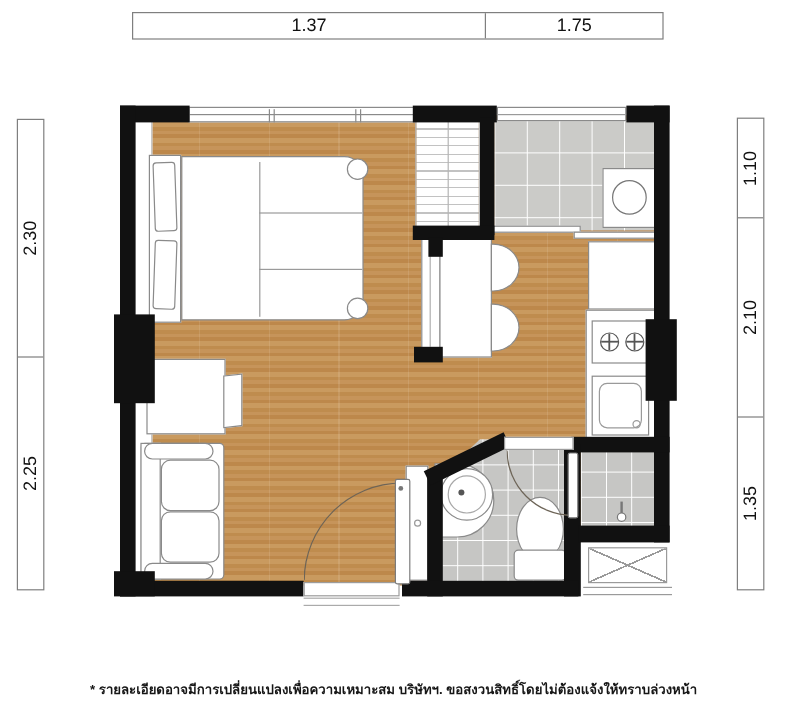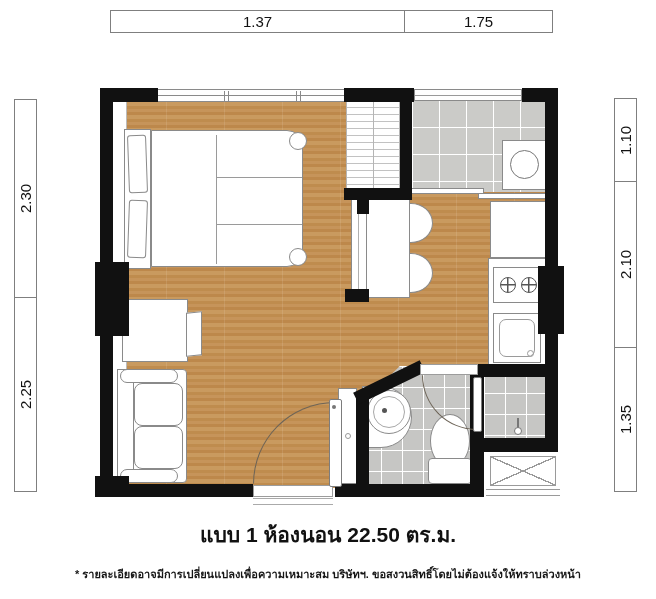--- a/index.html
+++ b/index.html
@@ -180,16 +180,15 @@
   <div class="abs w" style="left:335px;top:484px;width:147px;height:13px;"></div>
   <div class="abs w" style="left:95px;top:476px;width:34px;height:21px;"></div>
 
   <div class="abs hatch" style="left:490px;top:456px;width:66px;height:30px;"></div>
   <div class="abs rail" style="left:486px;top:489px;width:74px;height:7px;"></div>
 
   <div class="abs furn" style="left:338px;top:388px;width:19px;height:96px;">
     <div class="abs circle" style="left:6px;top:44px;width:6px;height:6px;border:1px solid #999;"></div>
   </div>
 
-  <div class="title" style="top:518px;">แบบ 1 ห้องนอน 22.50 ตร.ม.</div>
   <div class="disclaimer" style="top:565px;">* รายละเอียดอาจมีการเปลี่ยนแปลงเพื่อความเหมาะสม บริษัทฯ. ขอสงวนสิทธิ์โดยไม่ต้องแจ้งให้ทราบล่วงหน้า</div>
 
 </div>
 
 </body></html>

